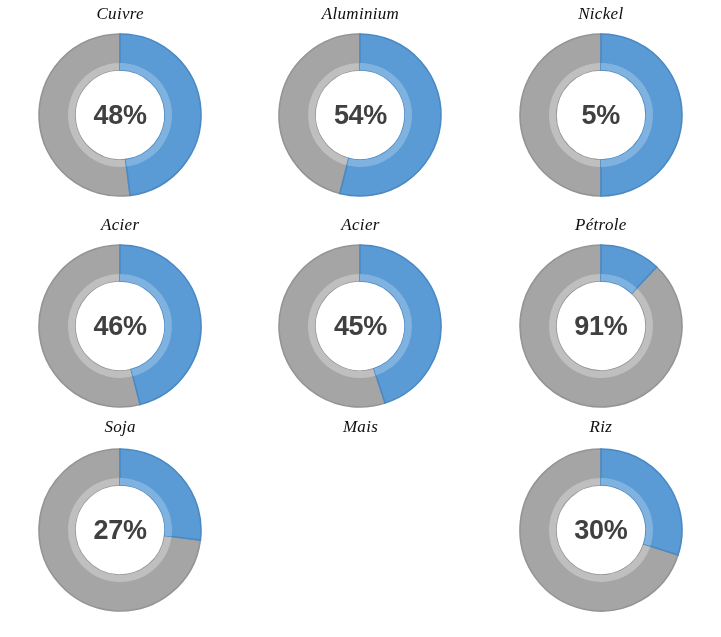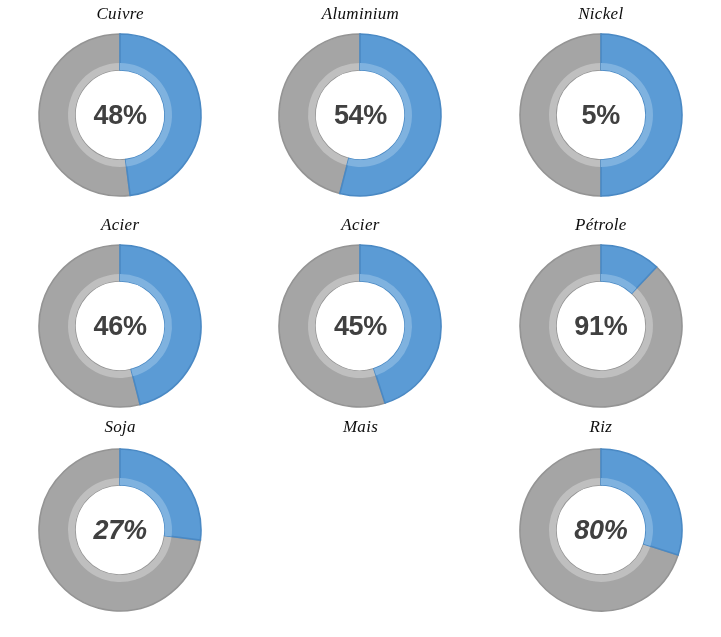--- a/index.html
+++ b/index.html
@@ -39,21 +39,21 @@
   .row-2 .donut-title { margin-top: 4px; }
   .row-3 .donut-title { margin-top: 6px; }
 
   .donut-wrap {
     position: relative;
     width: 172px;
     height: 172px;
   }
   .row-1 .donut-wrap { margin-top: 7px; }
   .row-2 .donut-wrap { margin-top: 7px; }
-  .row-3 .donut-wrap { margin-top: 9px; font-style: italic; }
+  .row-3 .donut-wrap { margin-top: 9px; }
 
   .donut-svg {
     display: block;
     width: 172px;
     height: 172px;
   }
   .donut-center-label {
     position: absolute;
     left: 0;
     top: 0;
@@ -163,16 +163,16 @@
     </div>
     <div class="donut-cell row-3">
       <div class="donut-title">Riz</div>
       <div class="donut-wrap">
         <svg class="donut-svg" viewBox="0 0 172 172">
           <path d="M 163.03557781990742 111.03037654437074 A 81 81 0 1 1 85.99999999999999 5 L 85.99999999999999 41 A 45 45 0 1 0 128.7975432332819 99.90576474687263 Z" fill="#A5A5A5" stroke="#949494" stroke-width="1.6"></path>
           <path d="M 135.454938847348 102.06888370749726 A 52 52 0 1 1 85.99999999999999 34 L 85.99999999999999 41 A 45 45 0 1 0 128.7975432332819 99.90576474687263 Z" fill="#BFBFBF" stroke="none"></path>
           <path d="M 86 5 A 81 81 0 0 1 163.03557781990742 111.03037654437074 L 128.7975432332819 99.90576474687263 A 45 45 0 0 0 86 41 Z" fill="#5B9BD5" stroke="#4A89C4" stroke-width="1.6"></path>
           <path d="M 86 34 A 52 52 0 0 1 135.454938847348 102.06888370749726 L 128.7975432332819 99.90576474687263 A 45 45 0 0 0 86 41 Z" fill="#7FB2DF" stroke="none"></path>
         </svg>
-        <div class="donut-center-label">80%</div>
+        <div class="donut-center-label">30%</div>
       </div>
     </div>
   </div>
 
 </body></html>

